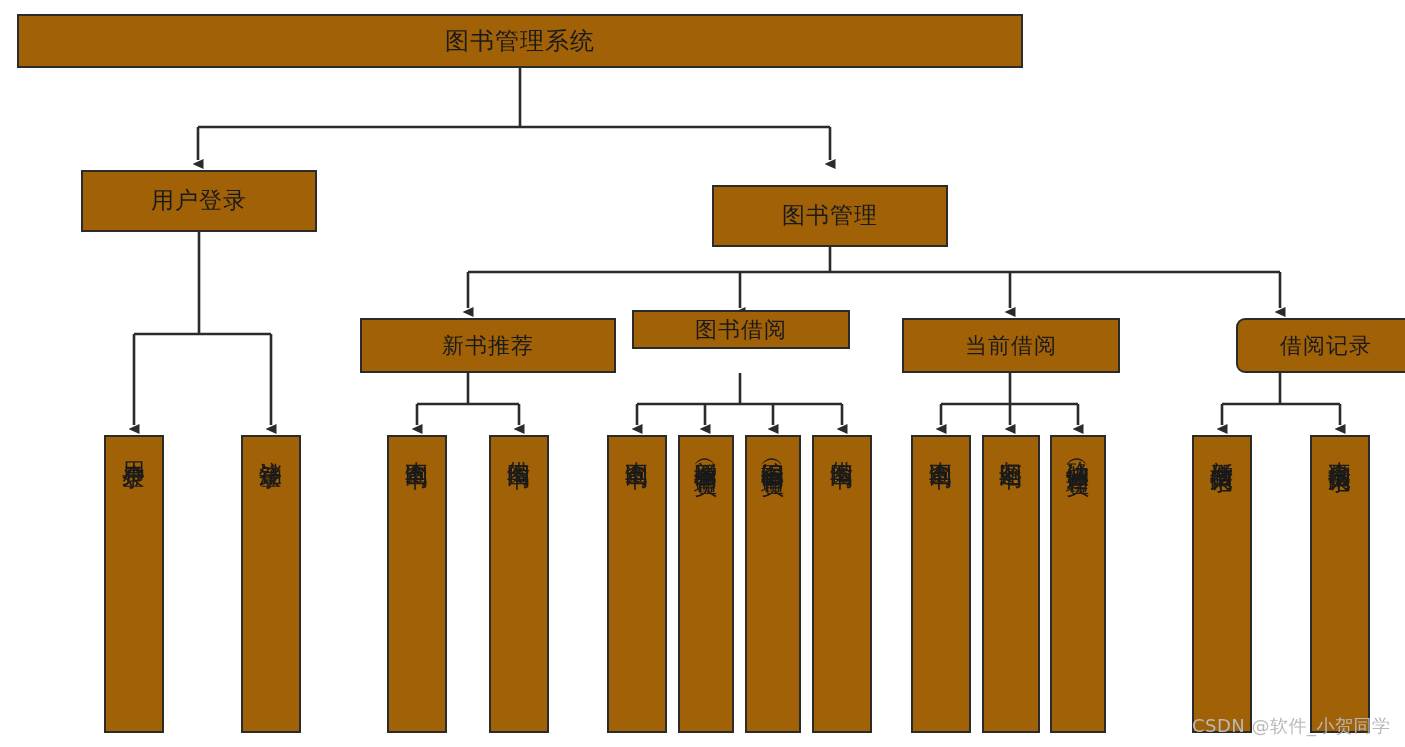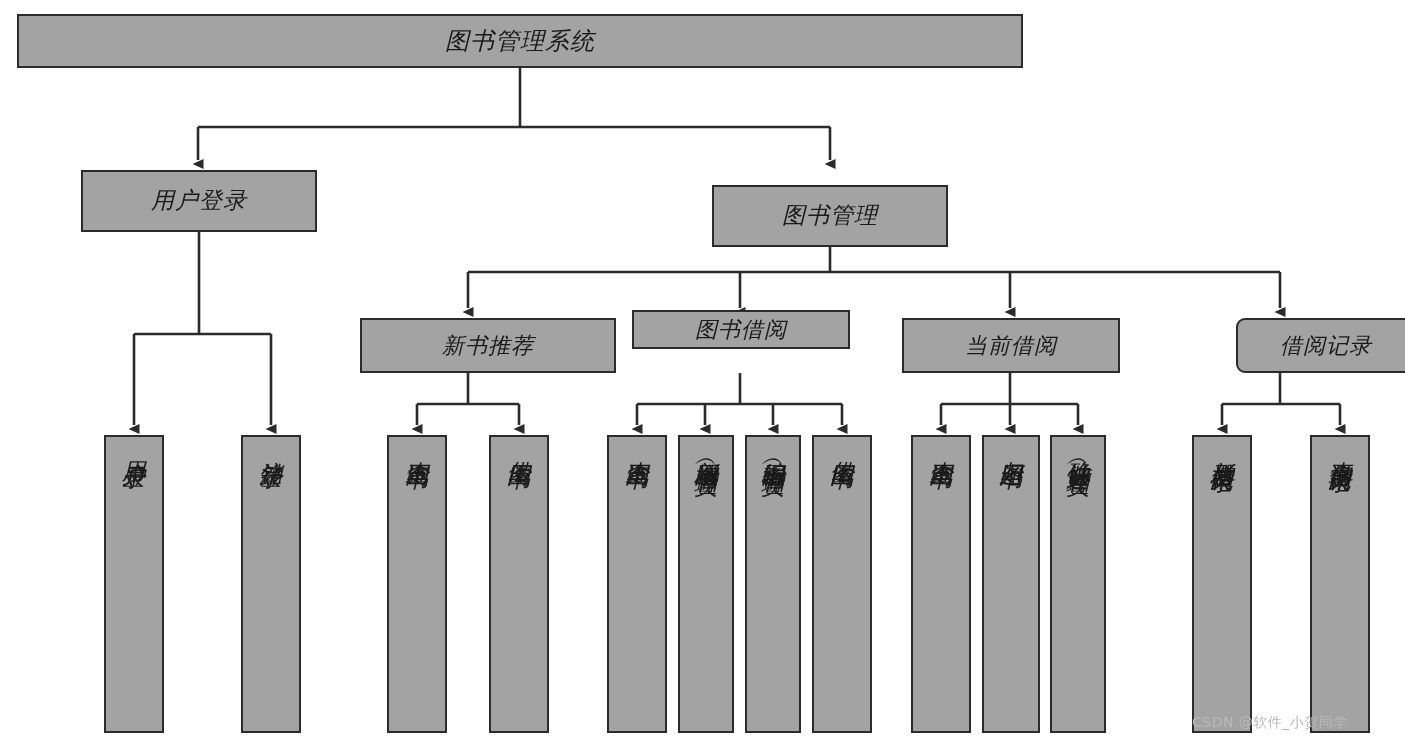--- a/index.html
+++ b/index.html
@@ -17,26 +17,25 @@
   svg.edges{
     position:absolute;
     left:0;top:0;
     width:1405px;height:747px;
     pointer-events:none;
   }
   .node{
     position:absolute;
     box-sizing:border-box;
     border:2px solid #2b2b2b;
-    background:#a3a3a3;
+    background:#a16207;
     display:flex;
     align-items:center;
     justify-content:center;
     color:#1a1a1a;
-    font-style:italic;
   }
   .node .label{
     display:block;
     text-align:center;
     line-height:1.18;
     letter-spacing:1px;
   }
   
   .node.h .label{
     font-size:23px;
@@ -54,21 +53,21 @@
     writing-mode:vertical-rl;
     text-orientation:upright;
     font-size:23px;
     line-height:1.05;
     letter-spacing:2px;
     white-space:nowrap;
   }
   .watermark{
     position:absolute;
     color:#b9b9b9;
-    font-size:14px;
+    font-size:18px;
     letter-spacing:0.5px;
     white-space:nowrap;
     font-family:"DejaVu Sans","Liberation Sans",sans-serif;
   }
 </style>
 </head>
 <body>
 
 <div id="canvas">
 

